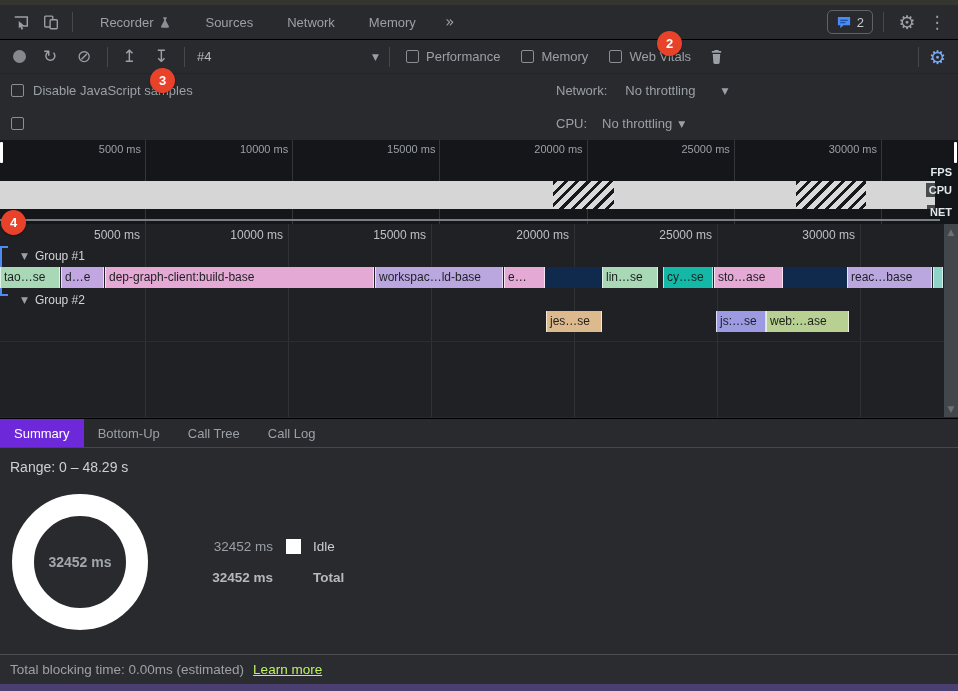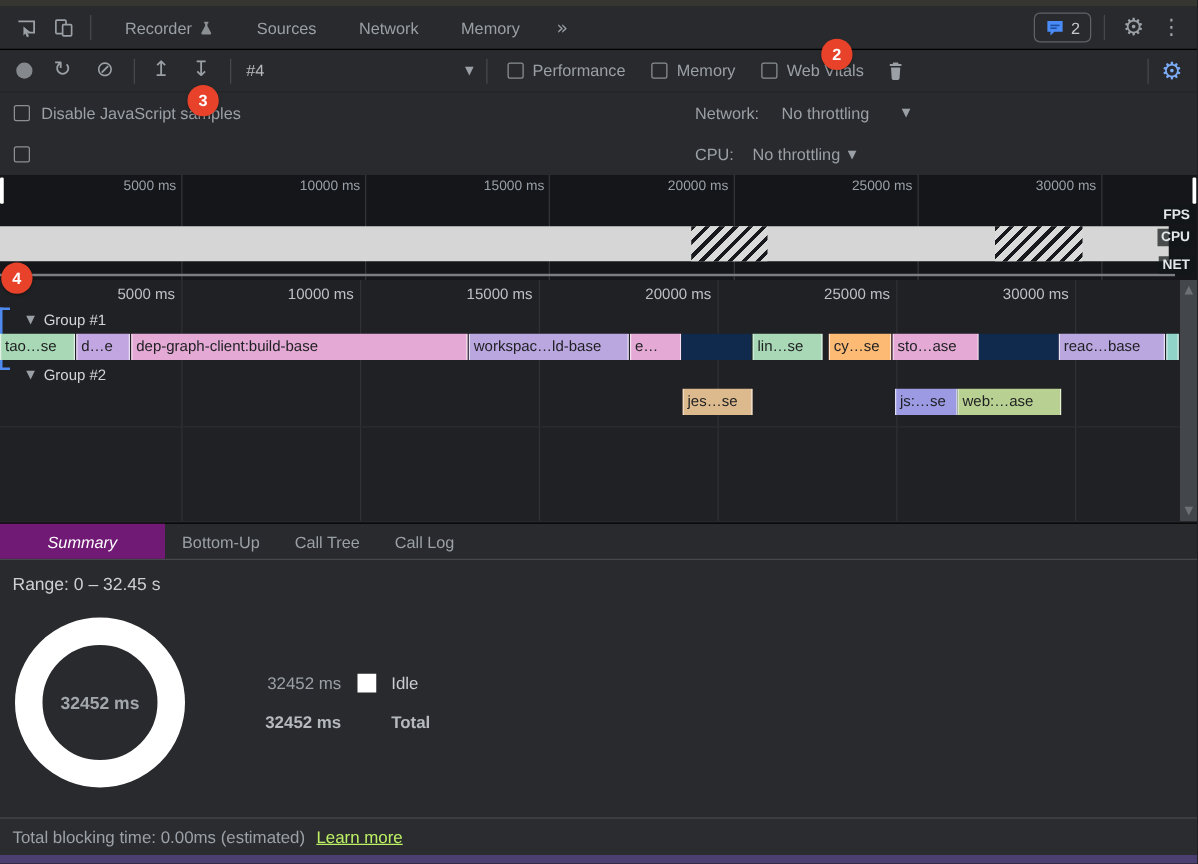--- a/index.html
+++ b/index.html
@@ -73,21 +73,21 @@
   #sel-bracket .n2{bottom:0;}
   #fl-hline{position:absolute;left:0;top:117px;width:944px;height:1px;background:#2b2d30;}
   #fl-scroll{position:absolute;left:944px;top:0;width:14px;height:193px;background:#43464a;
              display:flex;flex-direction:column;justify-content:space-between;align-items:center;}
   #fl-scroll span{font-size:9px;color:#6d7175;padding:3px 0;}
 
   
   #btabs{left:0;top:418px;width:958px;height:30px;background:#292a2d;border-top:1px solid #000;
          border-bottom:1px solid #46484c;box-sizing:border-box;display:flex;align-items:stretch;}
   .btab{display:flex;align-items:center;padding:0 14px;font-size:13px;color:#9aa0a6;}
-  .btab.active{background:#701a75;color:#fff;padding:0 38px;font-style:italic;}
+  .btab.active{background:#6d28d9;color:#fff;padding:0 14px;}
 
   
   #summary{left:0;top:448px;width:958px;height:206px;background:#292a2d;}
   #range-label{position:absolute;left:10px;top:11px;font-size:14px;color:#cdd0d3;}
   #donut{position:absolute;left:12px;top:46px;width:136px;height:136px;border-radius:50%;
          border:22px solid #fff;box-sizing:border-box;}
   #donut-label{position:absolute;left:12px;top:46px;width:136px;height:136px;display:flex;
                align-items:center;justify-content:center;font-size:14px;font-weight:bold;color:#a2a7ac;}
   #legend{position:absolute;left:205px;top:88px;}
   .lg-row{display:flex;align-items:center;height:20px;margin-bottom:11px;font-size:13.5px;}
@@ -273,21 +273,21 @@
           <span>Group #1</span>
         </div>
         <div class="bar-row" style="top: 43px;">
           <div class="fbar" style="left: 0px; width: 60px; background: rgb(168, 216, 181);">tao…se</div>
           <div class="fbar" style="left: 61px; width: 43px; background: rgb(194, 166, 226);">d…e</div>
           <div class="fbar" style="left: 105px; width: 269px; background: rgb(228, 169, 213);">dep-graph-client:build-base</div>
           <div class="fbar" style="left: 375px; width: 128px; background: rgb(187, 167, 224);">workspac…ld-base</div>
           <div class="fbar" style="left: 504px; width: 41px; background: rgb(228, 169, 213);">e…</div>
           <div class="fbar gap" style="left: 545px; width: 56px; background: rgb(16, 42, 78);"></div>
           <div class="fbar" style="left: 602px; width: 56px; background: rgb(168, 216, 181);">lin…se</div>
-          <div class="fbar" style="left: 663px; width: 50px; background: #fdba74;">cy…se</div>
+          <div class="fbar" style="left: 663px; width: 50px; background: #14b8a6;">cy…se</div>
           <div class="fbar" style="left: 714px; width: 69px; background: rgb(228, 169, 213);">sto…ase</div>
           <div class="fbar gap" style="left: 783px; width: 64px; background: rgb(16, 42, 78);"></div>
           <div class="fbar" style="left: 847px; width: 85px; background: rgb(187, 167, 224);">reac…base</div>
           <div class="fbar" style="left: 933px; width: 10px; background: rgb(143, 211, 201);"></div>
         </div>
         <div class="group-head" style="top: 66px;">
           <span class="tri uni">▼</span>
           <span>Group #2</span>
         </div>
         <div class="bar-row" style="top: 87px;">
@@ -304,21 +304,21 @@
   </div>
 
   <div id="btabs" class="abs">
       <div class="btab active">Summary</div>
       <div class="btab">Bottom-Up</div>
       <div class="btab">Call Tree</div>
       <div class="btab">Call Log</div>
     </div>
 
   <div id="summary" class="abs">
-    <div id="range-label">Range: 0 – 32.45 s</div>
+    <div id="range-label">Range: 0 – 48.29 s</div>
     <div id="donut"></div>
     <div id="donut-label">32452 ms</div>
     <div id="legend">
         <div class="lg-row">
           <div class="lg-val">32452 ms</div>
           <div class="lg-swatch" style="background: rgb(255, 255, 255);"></div>
           <div class="lg-name">Idle</div>
         </div>
         <div class="lg-row bold">
           <div class="lg-val">32452 ms</div>

